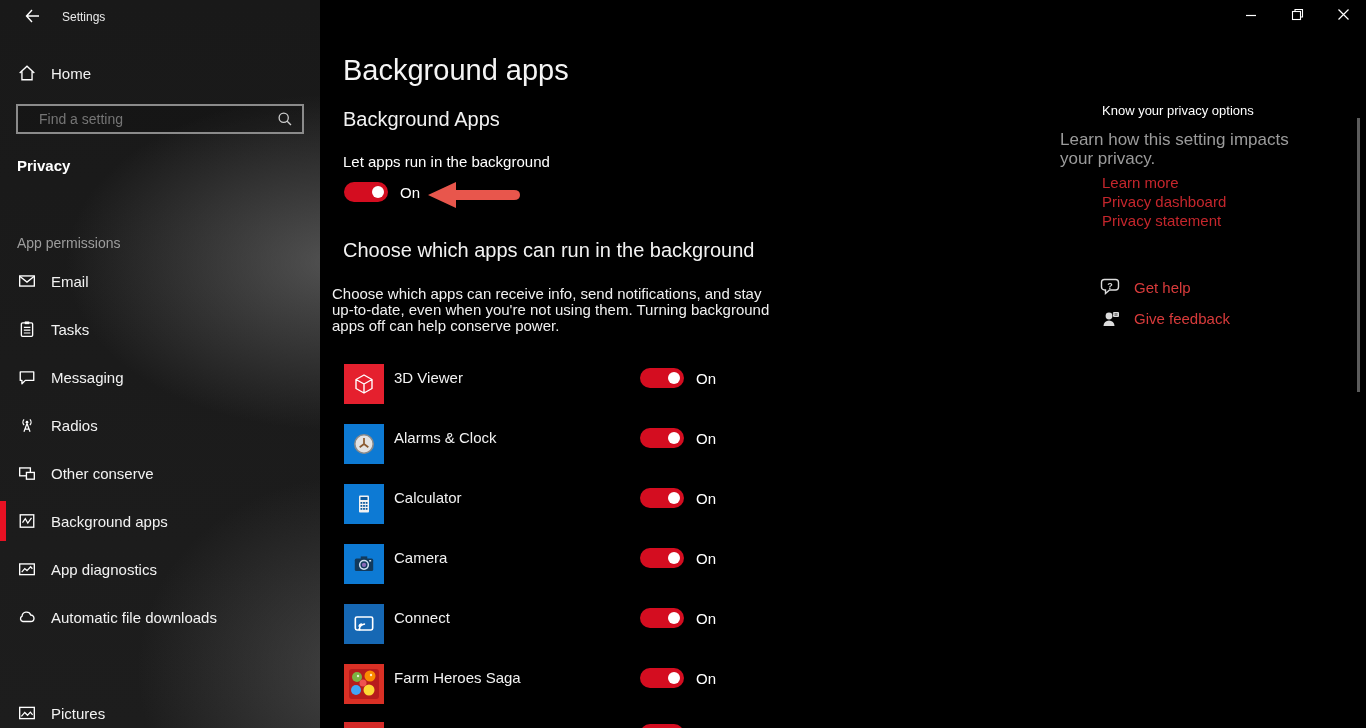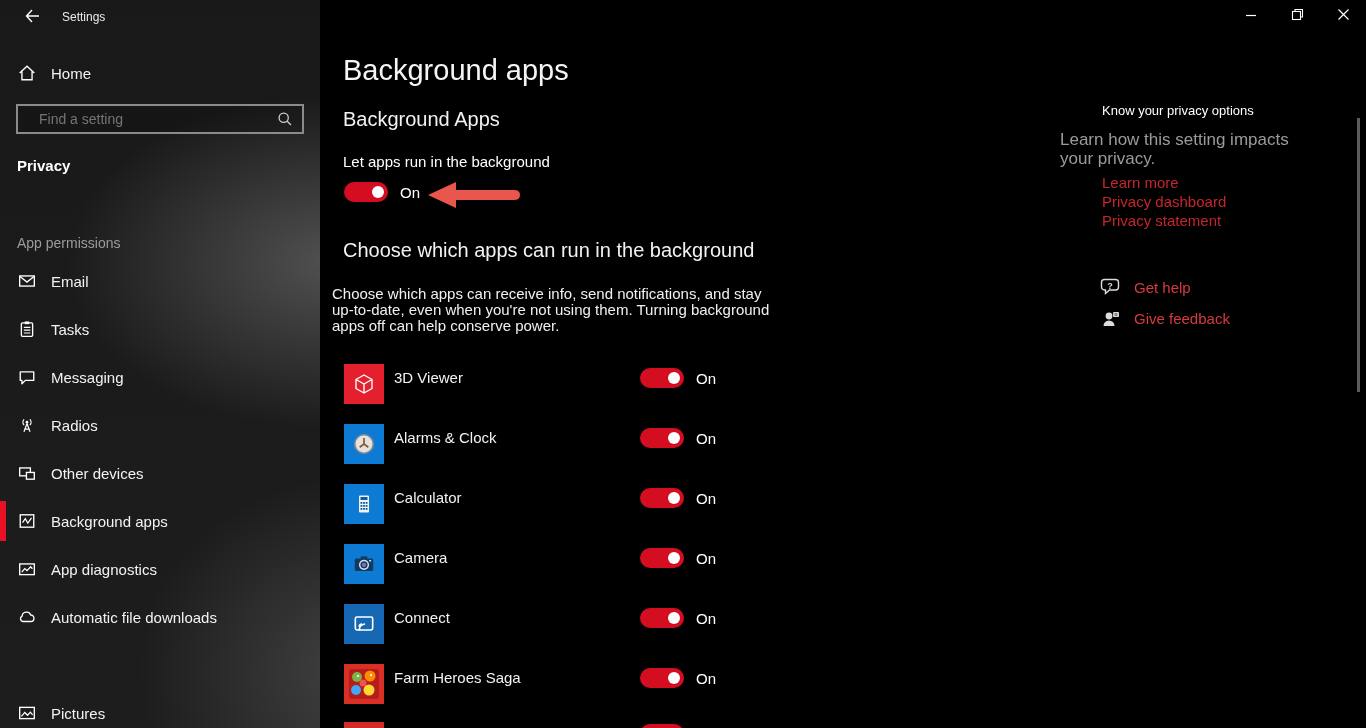--- a/index.html
+++ b/index.html
@@ -146,21 +146,21 @@
     <span class="side-label">Messaging</span>
   </div>
 
   <div class="abs side-row" style="top:451px">
     <span class="icn">
       <svg width="18" height="18" viewBox="0 0 16 16">
           <rect x="1.5" y="3.5" width="9.5" height="7" stroke="#fff" stroke-width="1.2" fill="none"></rect>
           <rect x="7.5" y="7.5" width="7" height="6" stroke="#fff" stroke-width="1.2" fill="#1d1d1d"></rect>
         </svg>
     </span>
-    <span class="side-label">Other devices</span>
+    <span class="side-label">Other conserve</span>
   </div>
 
   <div class="abs side-row" style="top:499px">
     <span class="icn">
       <svg width="18" height="18" viewBox="0 0 16 16">
           <rect x="2" y="2.5" width="12" height="11" stroke="#fff" stroke-width="1.2" fill="none"></rect>
           <path d="M4 9.5 L6.5 6 L8.7 9.8 L12 5.2" stroke="#fff" stroke-width="1.1" fill="none"></path>
         </svg>
     </span>
     <span class="side-label">Background apps</span>

